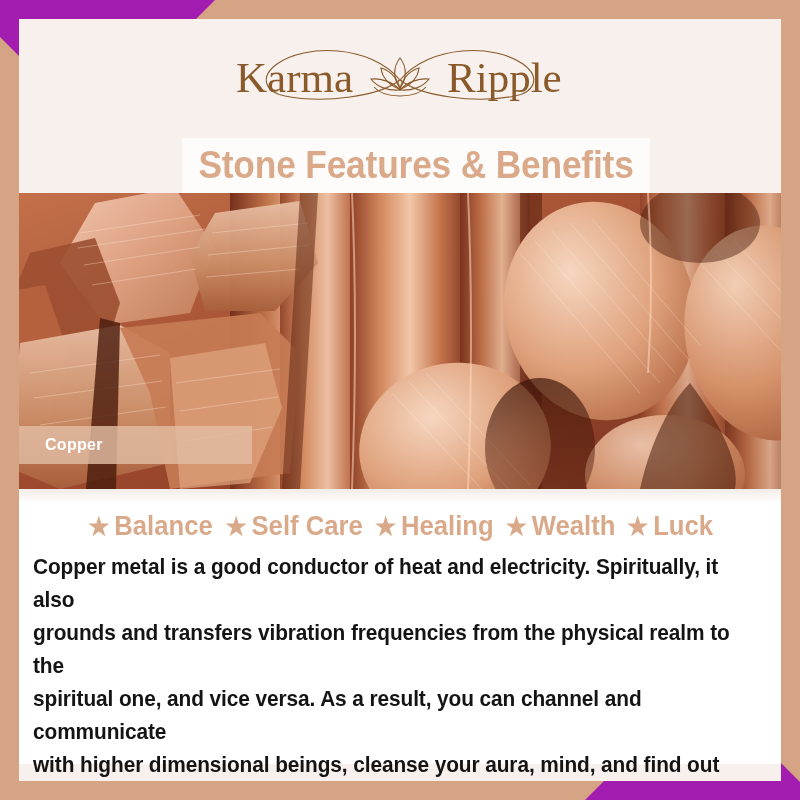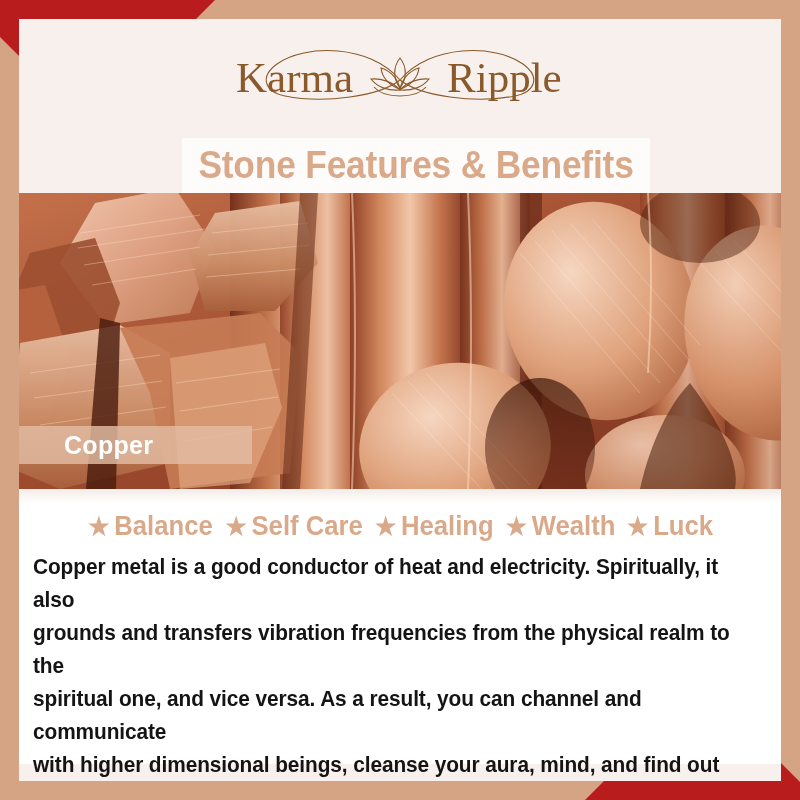--- a/index.html
+++ b/index.html
@@ -5,21 +5,21 @@
   html, body {
     margin: 0;
     padding: 0;
     background: #ffffff;
   }
   .page {
     position: relative;
     width: 800px;
     height: 800px;
     overflow: hidden;
-    background: #b91c1c;
+    background: #a21caf;
     font-family: "Liberation Sans", sans-serif;
   }
 
   
   .frame-top {
     position: absolute;
     top: 0; left: 0;
     width: 800px; height: 19px;
     background: #d5a484;
     clip-path: polygon(215px 0, 800px 0, 800px 19px, 196px 19px);
@@ -113,23 +113,23 @@
     bottom: 25px;
     width: 233px;
     height: 38px;
     background: rgba(226,188,162,0.82);
     display: flex;
     align-items: center;
     z-index: 6;
   }
   .label-text {
     color: #ffffff;
-    font-size: 25px;
+    font-size: 16px;
     font-weight: bold;
-    padding-left: 45px;
+    padding-left: 26px;
     letter-spacing: 0.3px;
     font-family: "Liberation Sans", sans-serif;
   }
 
   
   .card {
     position: absolute;
     top: 489px; left: 19px;
     width: 762px; height: 275px;
     background: #ffffff;

